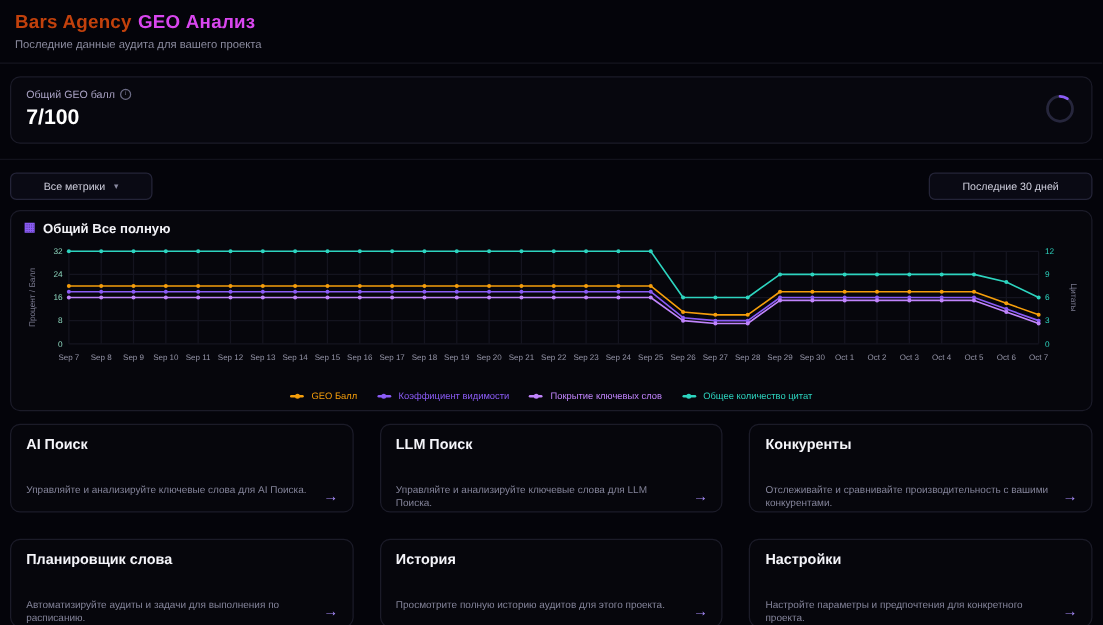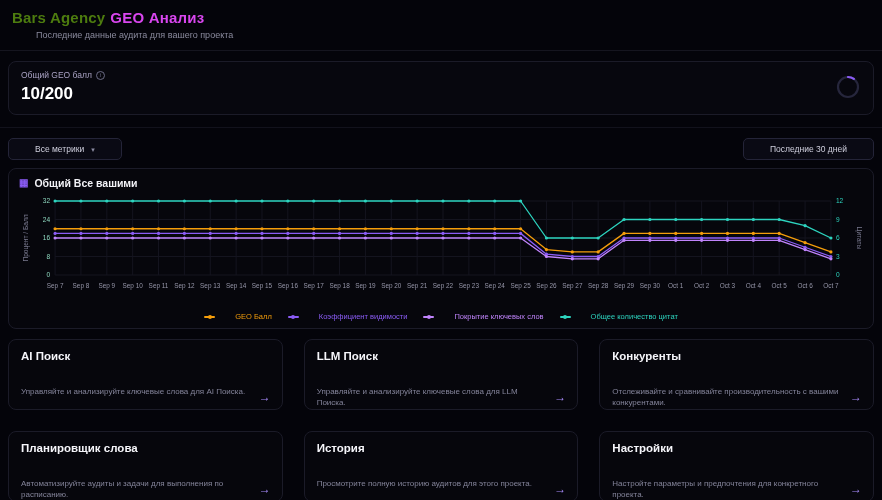--- a/index.html
+++ b/index.html
@@ -8,23 +8,23 @@
     background: #04040a;
     color: #e5e7eb;
     font-family: "Liberation Sans", sans-serif;
     overflow: hidden;
   }
   .page { width: 882px; height: 500px; }
 
   
   .header { padding: 9px 12px 10px; border-bottom: 1px solid #15151f; }
   .title { font-size: 15px; font-weight: bold; letter-spacing: .2px; }
-  .title .brand { color: #4d7c0f; margin-right: 5px; }
+  .title .brand { color: #c2410c; margin-right: 5px; }
   .title .product { color: #d946ef; }
-  .subtitle { font-size: 9px; color: #8b8b9e; margin-top: 4px; margin-left: 24px; }
+  .subtitle { font-size: 9px; color: #8b8b9e; margin-top: 4px; }
 
   
   .score-card {
     margin: 10px 8px 0;
     background: #07070e;
     border: 1px solid #1b1b28;
     border-radius: 8px;
     padding: 8px 12px;
     position: relative;
     height: 54px;
@@ -56,21 +56,21 @@
     background: #06060c;
     border: 1px solid #1b1b28;
     border-radius: 8px;
     padding: 8px 10px 5px;
   }
   .chart-header { display: flex; align-items: center; gap: 6px; font-size: 10.5px; font-weight: bold; color: #f2f2f7; margin-bottom: 4px; }
   .grid-icon { color: #8b5cf6; font-size: 10px; line-height: 1; }
   .chart-svg { display: block; width: 100%; height: 118px; }
   svg text { font-family: "Liberation Sans", sans-serif; }
   .legend { display: flex; justify-content: center; align-items: center; gap: 16px; margin: 1px 0 2px; }
-  .legend-item { display: inline-flex; align-items: center; gap: 20px; font-size: 7.5px; cursor: pointer; }
+  .legend-item { display: inline-flex; align-items: center; gap: 6px; font-size: 7.5px; cursor: pointer; }
   .legend-swatch { width: 11px; height: 2px; border-radius: 2px; position: relative; }
   .legend-swatch::after {
     content: ""; position: absolute; left: 50%; top: 50%; width: 4px; height: 4px;
     border-radius: 50%; transform: translate(-50%,-50%); background: inherit;
   }
 
   
   .cards { display: grid; grid-template-columns: repeat(3, 1fr); gap: 21px; margin: 10px 8px 8px; }
   .feature-card {
     position: relative;
@@ -95,21 +95,21 @@
       <span class="brand">Bars Agency</span><span class="product">GEO Анализ</span>
     </div>
     <div class="subtitle">Последние данные аудита для вашего проекта</div>
   </div>
 
   <div class="score-card">
     <div class="score-label">
       <span>Общий GEO балл</span>
       <span class="info-icon">i</span>
     </div>
-    <div class="score-value">10/200</div>
+    <div class="score-value">7/100</div>
     <svg class="score-ring" viewBox="0 0 26 26">
       <circle cx="13" cy="13" r="10" fill="none" stroke="#26263c" stroke-width="2.2"></circle>
       <circle id="ring-arc" cx="13" cy="13" r="10" fill="none" stroke="#8b5cf6" stroke-width="2.2" stroke-linecap="round" transform="rotate(-90 13 13)" stroke-dasharray="6.28 56.55"></circle>
     </svg>
   </div>
 
   <div class="section-divider"></div>
 
   <div class="controls">
     <button class="select-btn">
@@ -117,21 +117,21 @@
       <span class="chevron">▾</span>
     </button>
     <button class="select-btn">
       <span>Последние 30 дней</span>
     </button>
   </div>
 
   <div class="chart-card">
     <div class="chart-header">
       <span class="grid-icon">▦</span>
-      <span>Общий Все вашими</span>
+      <span>Общий Все полную</span>
     </div>
     <svg class="chart-svg" id="chart-svg" preserveAspectRatio="none" viewBox="0 0 842 118">
         <line x1="36" y1="8" x2="36" y2="82" stroke="#14141f" stroke-width="1"></line>
         <line x1="61.8" y1="8" x2="61.8" y2="82" stroke="#14141f" stroke-width="1"></line>
         <line x1="87.6" y1="8" x2="87.6" y2="82" stroke="#14141f" stroke-width="1"></line>
         <line x1="113.4" y1="8" x2="113.4" y2="82" stroke="#14141f" stroke-width="1"></line>
         <line x1="139.2" y1="8" x2="139.2" y2="82" stroke="#14141f" stroke-width="1"></line>
         <line x1="165" y1="8" x2="165" y2="82" stroke="#14141f" stroke-width="1"></line>
         <line x1="190.8" y1="8" x2="190.8" y2="82" stroke="#14141f" stroke-width="1"></line>
         <line x1="216.6" y1="8" x2="216.6" y2="82" stroke="#14141f" stroke-width="1"></line>

